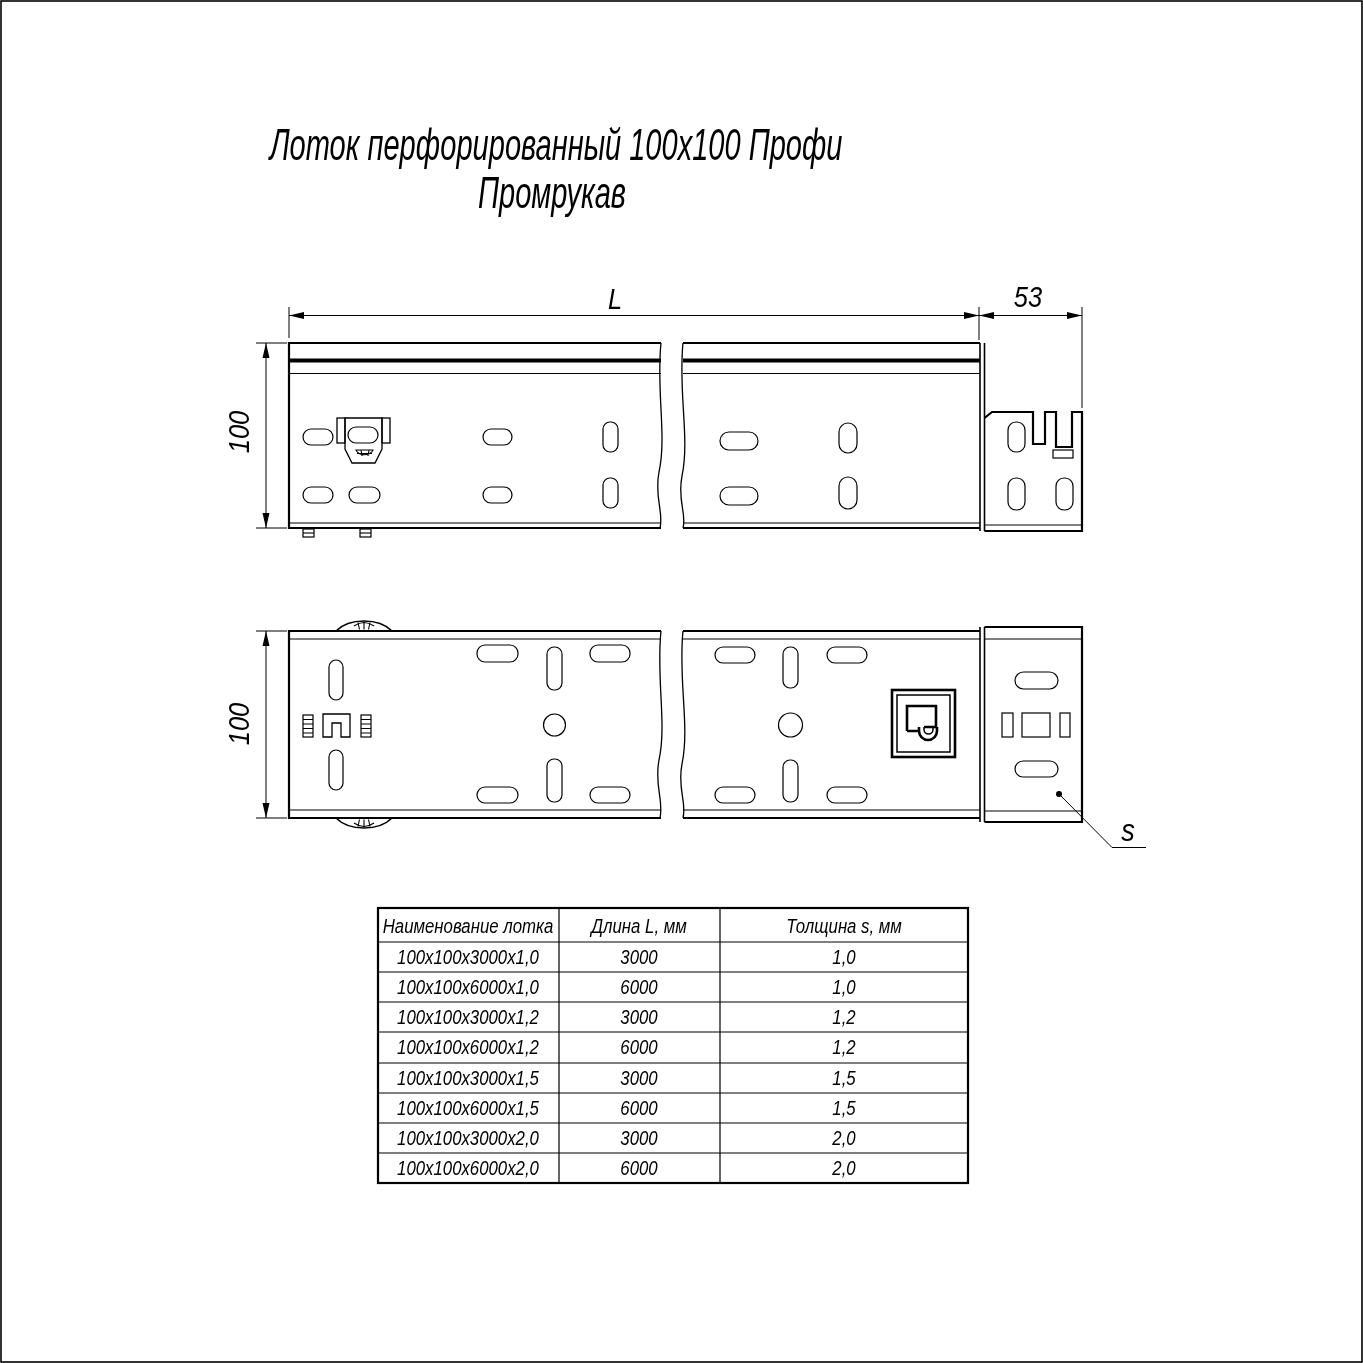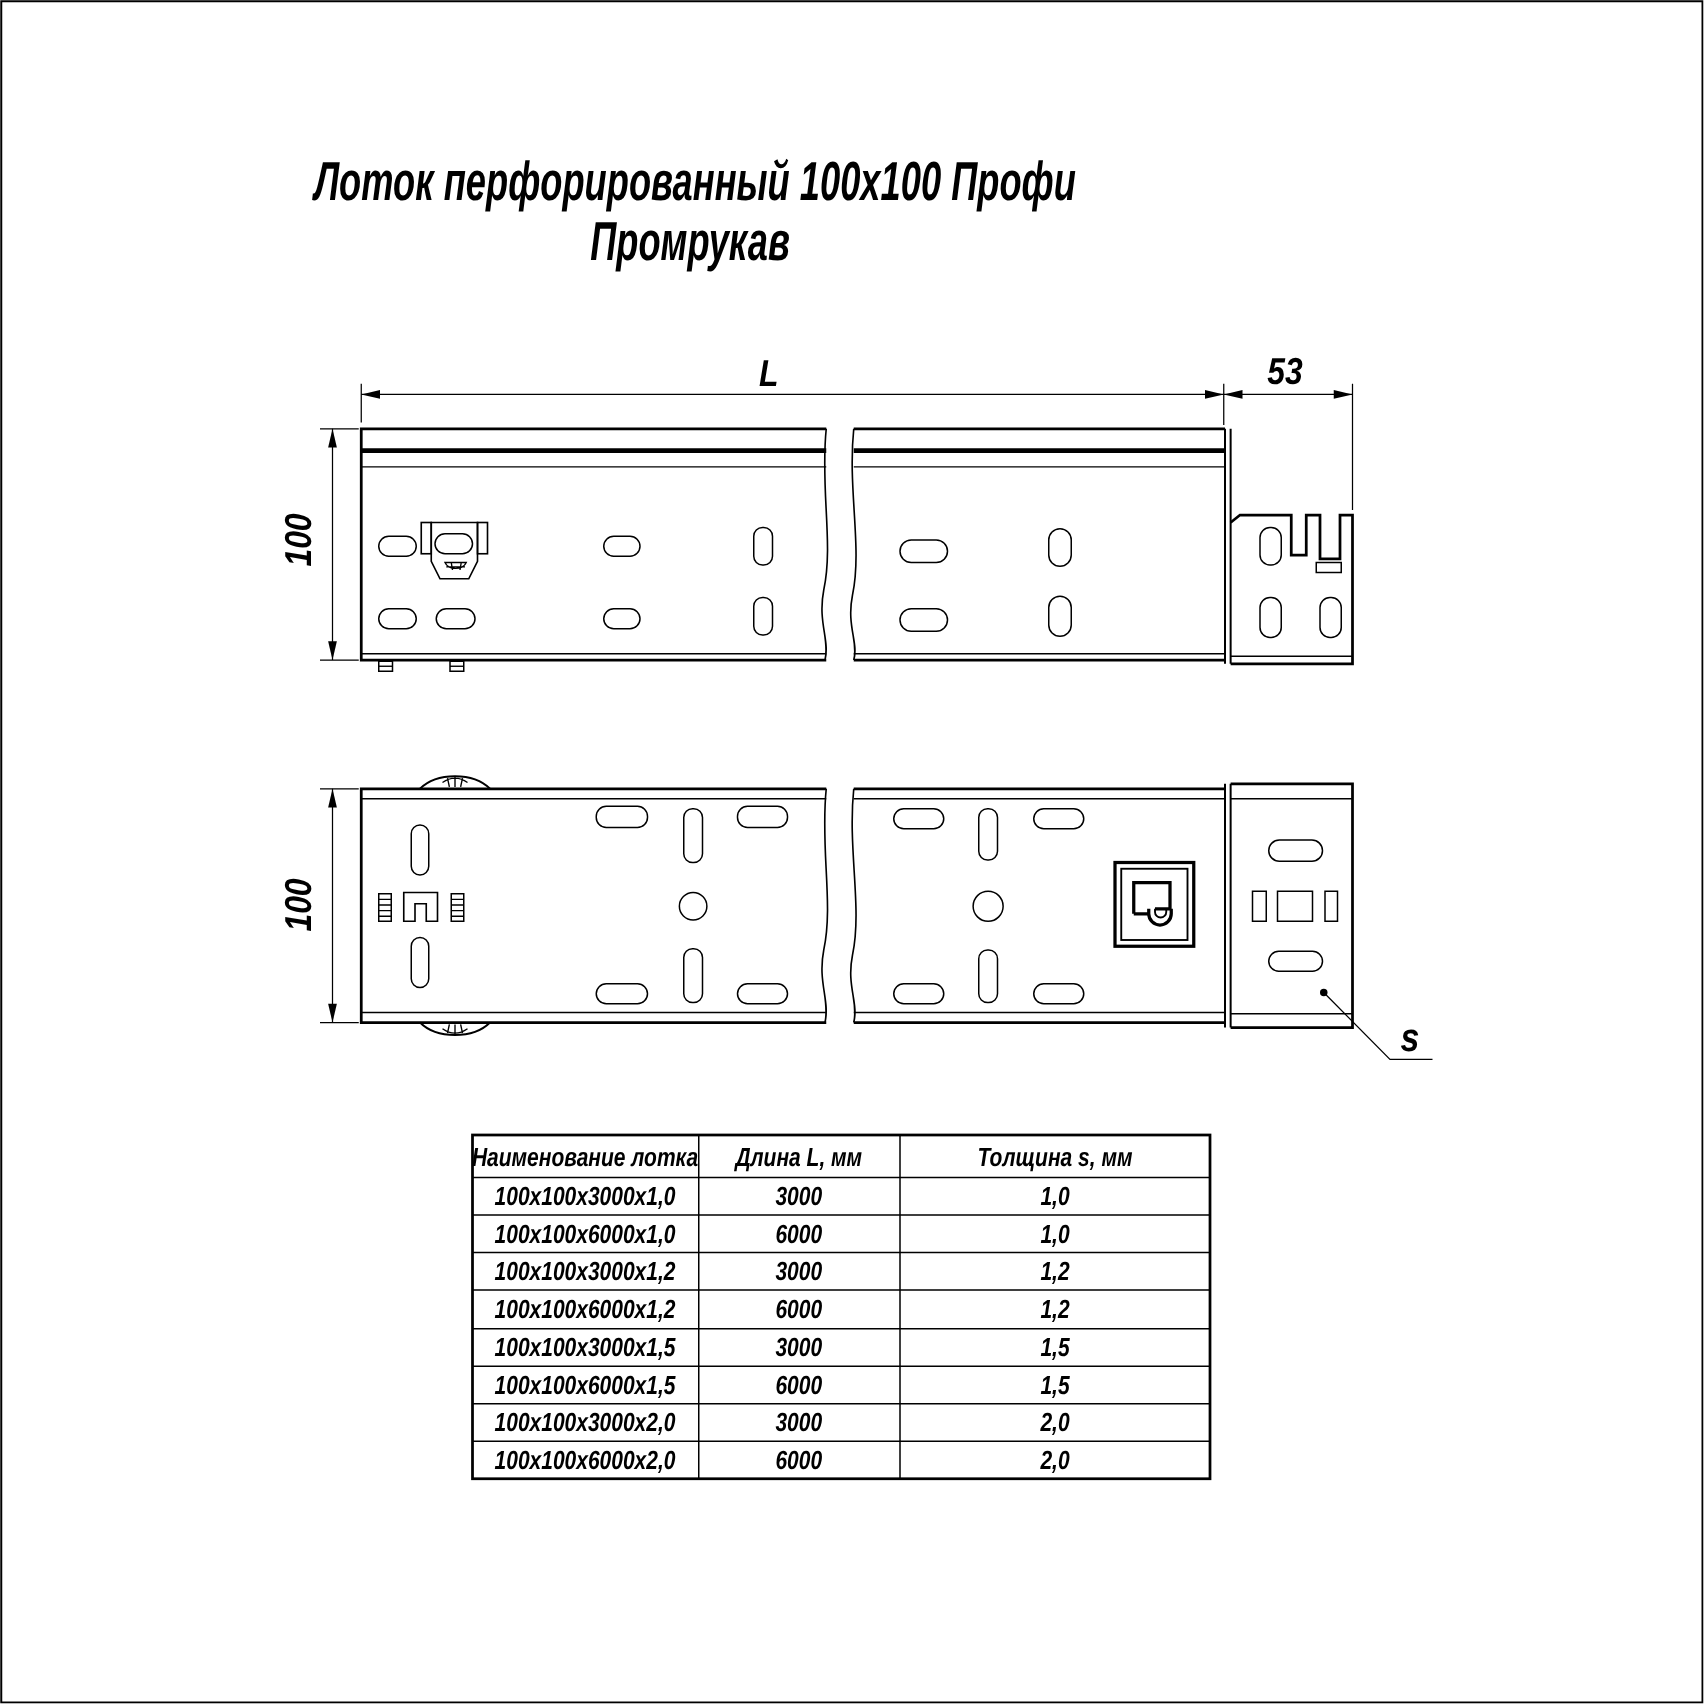--- a/index.html
+++ b/index.html
@@ -1,16 +1,16 @@
 <!DOCTYPE html>
 <html><head>
 <meta charset="utf-8">
 <style>
   html,body{margin:0;padding:0;background:#ffffff;}
-  .page{position:relative;width:1363px;height:1363px;background:#ffffff;overflow:hidden;font-weight:bold;}
+  .page{position:relative;width:1363px;height:1363px;background:#ffffff;overflow:hidden;}
   svg{display:block;}
   svg text{
     fill:#000000;
     font-family:"Liberation Sans", sans-serif;
     font-style:italic;
     text-anchor:middle;
   }
   .ttl{font-size:44px;}
   .dimtxt{font-size:30px;}
   .dimtxt-s{font-size:32px;}

